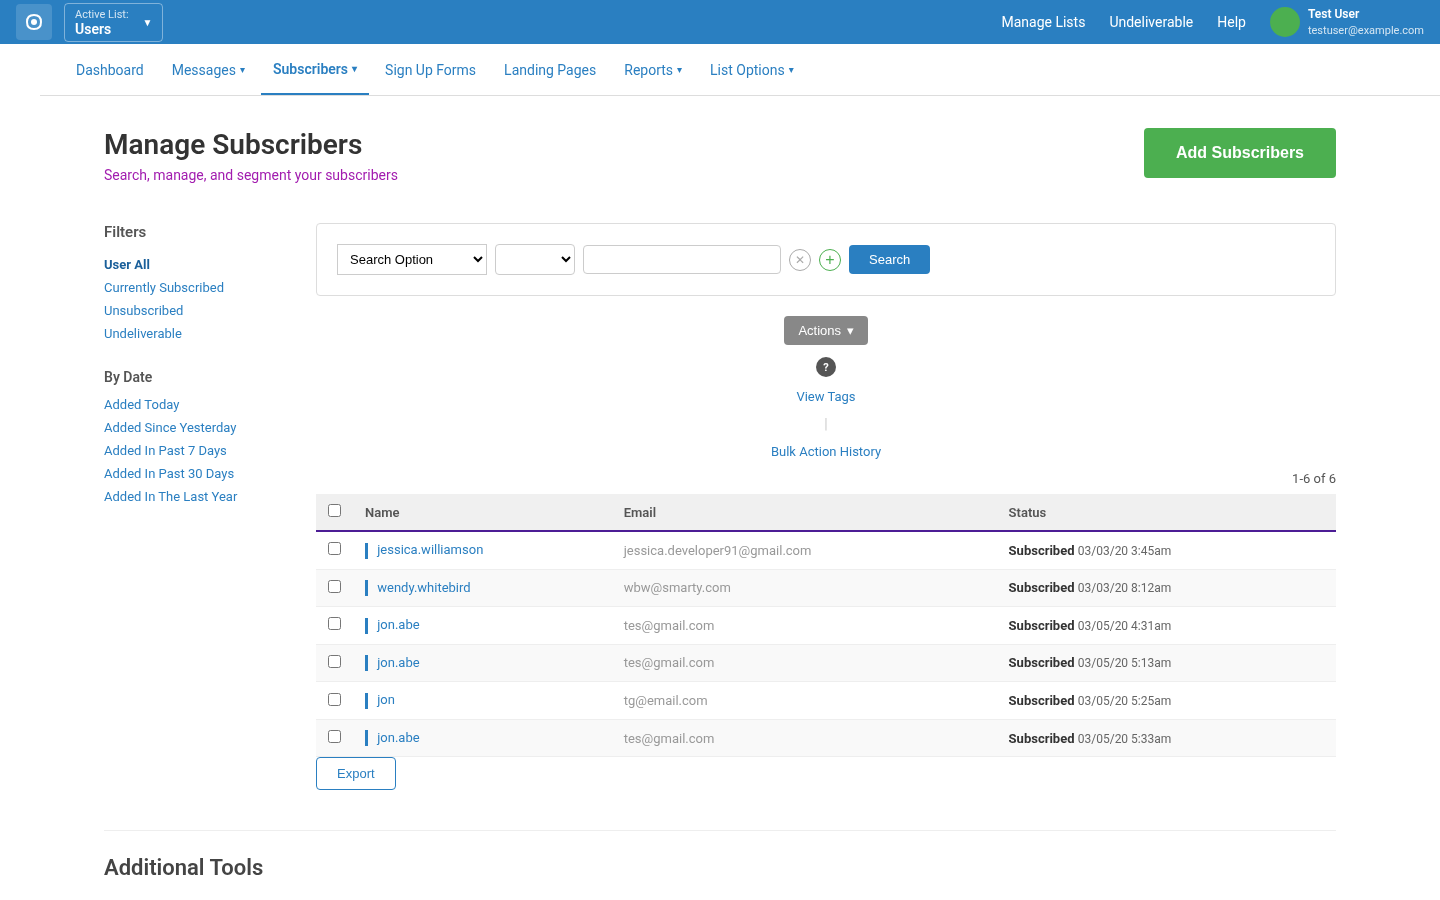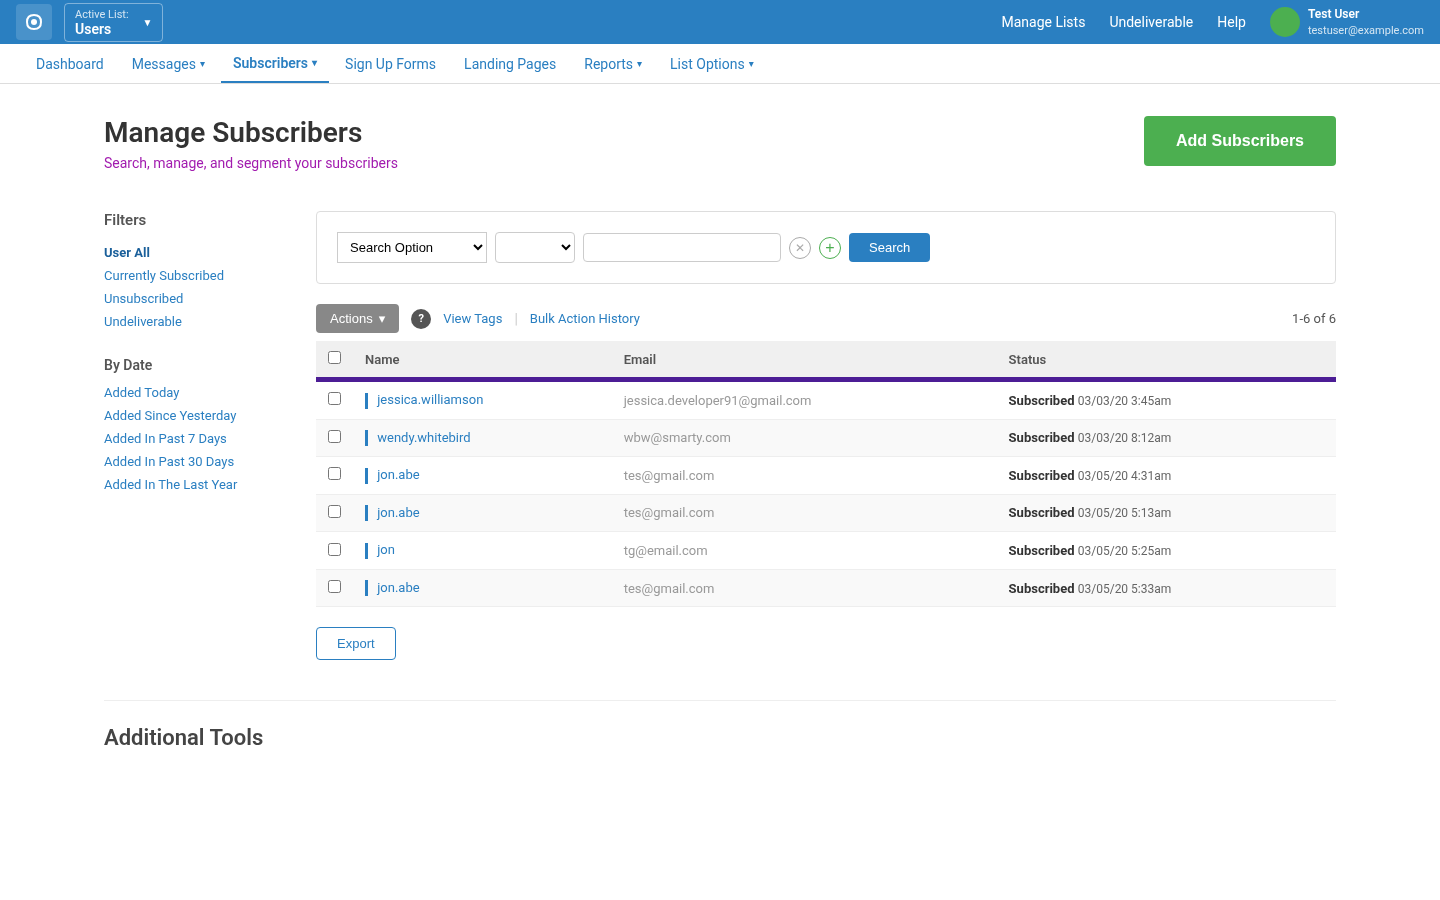--- a/index.html
+++ b/index.html
@@ -65,22 +65,23 @@
     .user-info { color: white; font-size: 12px; line-height: 1.4; }
     .user-info .name { font-weight: 600; }
     .user-info .email { opacity: 0.8; font-size: 11px; }
 
     
     .nav-bar {
       border-bottom: 1px solid #ddd;
       display: flex;
       align-items: center;
       padding: 0 24px;
-      height: 40px;
+      height: 52px;
       gap: 4px;
+      margin-left: 40px;
     }
     .nav-item {
       padding: 0 12px;
       height: 100%;
       display: flex;
       align-items: center;
       text-decoration: none;
       color: #2a7fc1;
       font-size: 14px;
       cursor: pointer;
@@ -243,20 +244,21 @@
       font-size: 13px;
       cursor: pointer;
     }
 
     
     .actions-bar {
       display: flex;
       align-items: center;
       gap: 12px;
       margin-bottom: 8px;
+      flex-direction: column;
     }
     .actions-btn {
       background: #888;
       color: white;
       border: none;
       padding: 7px 14px;
       border-radius: 4px;
       font-size: 13px;
       cursor: pointer;
       display: flex;
@@ -297,21 +299,21 @@
       width: 100%;
       border-collapse: collapse;
       font-size: 13px;
     }
     .subscribers-table th {
       background: #f0f0f0;
       text-align: left;
       padding: 10px 12px;
       font-weight: 600;
       color: #555;
-      border-bottom: 5px solid #4c1d95;
+      border-bottom: 2px solid #4c1d95;
     }
     .subscribers-table td {
       padding: 10px 12px;
       border-bottom: 1px solid #eee;
       vertical-align: middle;
     }
     .subscribers-table tr:nth-child(even) td {
       background: #f9f9f9;
     }
     .sub-name {
@@ -334,21 +336,20 @@
       display: inline-block;
       width: 3px;
       height: 16px;
       background: #2a7fc1;
       margin-right: 6px;
       vertical-align: middle;
     }
 
     
     .export-btn {
-      margin-top: 20px;
       background: white;
       border: 1px solid #2a7fc1;
       color: #2a7fc1;
       padding: 8px 20px;
       border-radius: 4px;
       font-size: 13px;
       cursor: pointer;
     }
 
     

